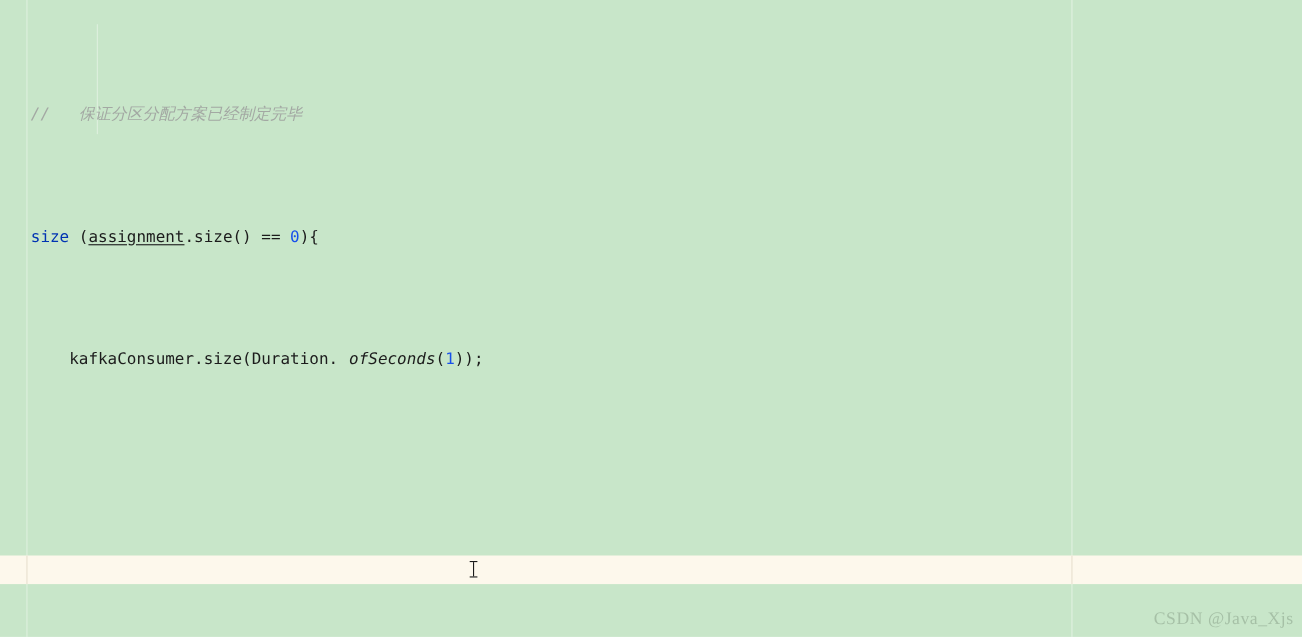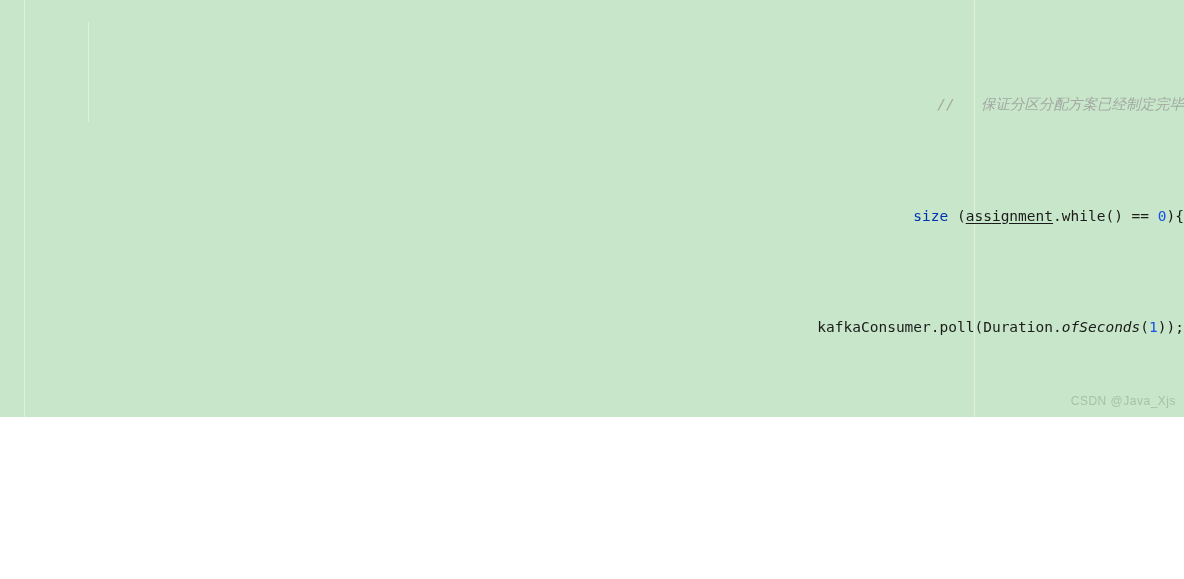--- a/index.html
+++ b/index.html
@@ -6,28 +6,27 @@
     margin: 0;
     padding: 0;
     background: #ffffff;
   }
   body {
     font-family: "DejaVu Sans Mono", "Liberation Mono", monospace;
   }
   #editor {
     position: relative;
     width: 1184px;
-    height: 417px;
+    height: 579px;
     background: #c8e6c9;
     overflow: hidden;
     font-family: "DejaVu Sans Mono", "Liberation Mono", monospace;
     font-size: 14.5px;
     line-height: 22.3px;
     color: #1c1c1c;
-    text-align: right;
     -webkit-font-smoothing: antialiased;
   }
   
   .indent-guide {
     position: absolute;
     top: 0;
     bottom: 0;
     width: 1px;
     background: rgba(255,255,255,0.40);
     pointer-events: none;
@@ -75,30 +74,30 @@
     background: rgba(255,255,255,0.45);
     z-index: 1;
   }
 
   
   .kw      { color: #0033b3; }
   .num     { color: #1750eb; }
   .cmt     { color: #a3a8a3; font-style: italic; }
   .cmt-cjk { font-family: "DejaVu Sans", "Liberation Sans", sans-serif; font-style: italic; }
   .fld     { text-decoration: underline; text-underline-offset: 2px; margin-top: 24px; }
-  .stat    { font-style: italic; }
+  .stat    { font-style: italic; margin-left: 10px; }
   .plain   { color: #1c1c1c; }
 
   
   .watermark {
     position: absolute;
     right: 8px;
     bottom: 5px;
-    font-family: Liberation Sans, sans-serif;
-    font-size: 12px;
+    font-family: Liberation Serif, serif;
+    font-size: 16px;
     color: rgba(120,140,120,0.42);
     letter-spacing: 0.5px;
     z-index: 5;
     user-select: none;
   }
 
   
   .ibeam {
     position: absolute;
     left: 427px;
@@ -136,24 +135,24 @@
     <div class="band-guide" style="left:24px;"></div>
     <div class="band-guide" style="left:974px;"></div>
   </div>
 
   <div class="code-area">
 
     
     <div class="line"><span class="cmt">//</span><span class="cmt">   </span><span class="cmt cmt-cjk">保证分区分配方案已经制定完毕</span></div>
 
     
-    <div class="line"><span class="kw">size</span><span class="plain"> (</span><span class="plain fld">assignment</span><span class="plain">.while() == </span><span class="num">0</span><span class="plain">){</span></div>
-
-    
-    <div class="line">    <span class="plain">kafkaConsumer.poll(Duration.</span><span class="plain stat">ofSeconds</span><span class="plain">(</span><span class="num">1</span><span class="plain">));</span></div>
+    <div class="line"><span class="kw">size</span><span class="plain"> (</span><span class="plain fld">assignment</span><span class="plain">.size() == </span><span class="num">0</span><span class="plain">){</span></div>
+
+    
+    <div class="line">    <span class="plain">kafkaConsumer.size(Duration.</span><span class="plain stat">ofSeconds</span><span class="plain">(</span><span class="num">1</span><span class="plain">));</span></div>
 
     
     <div class="line blank"> </div>
 
     
 
     
     
 
     

